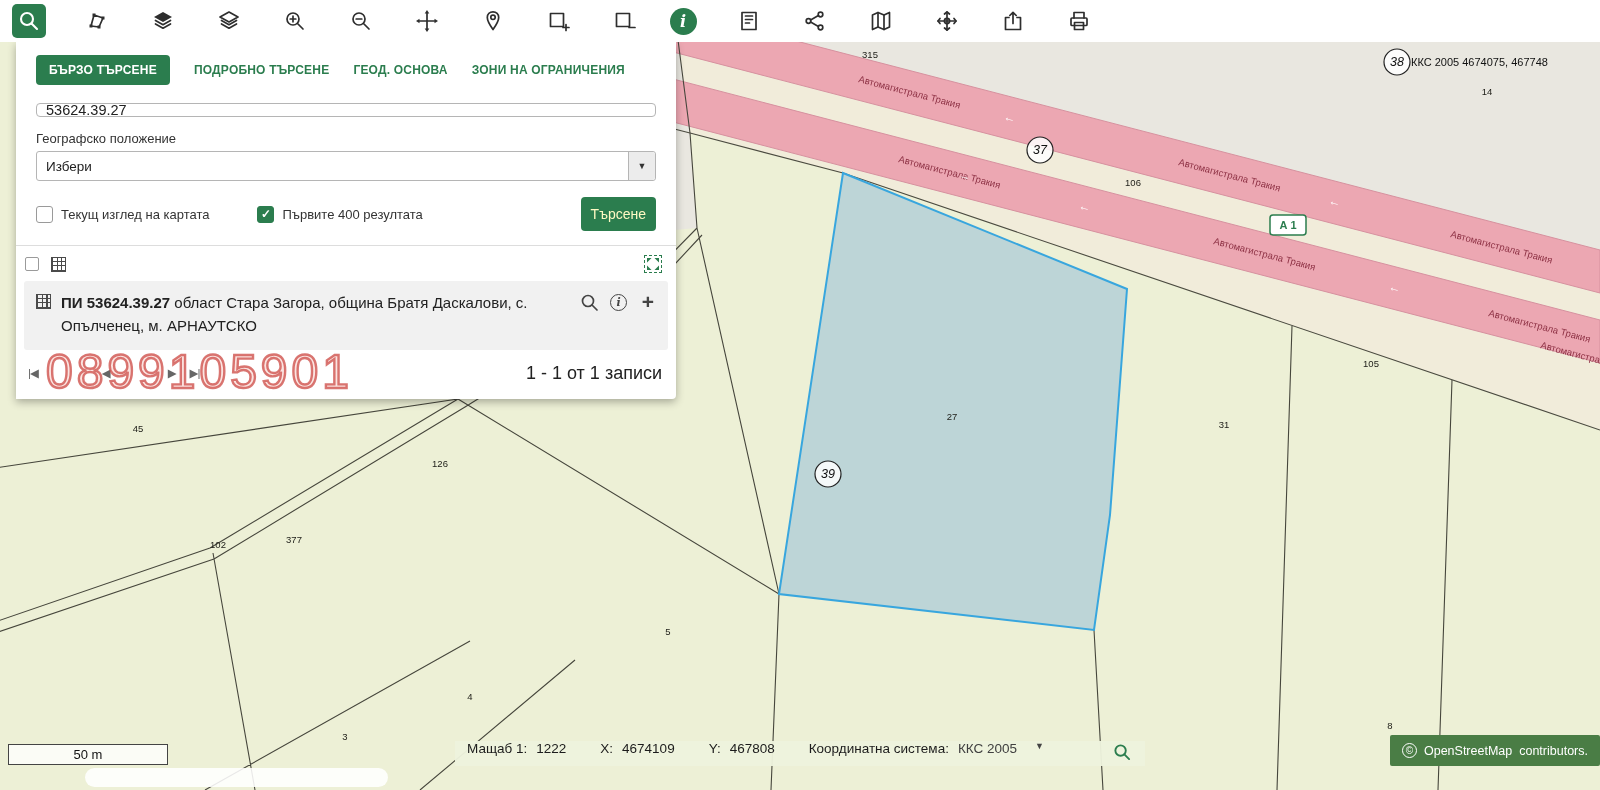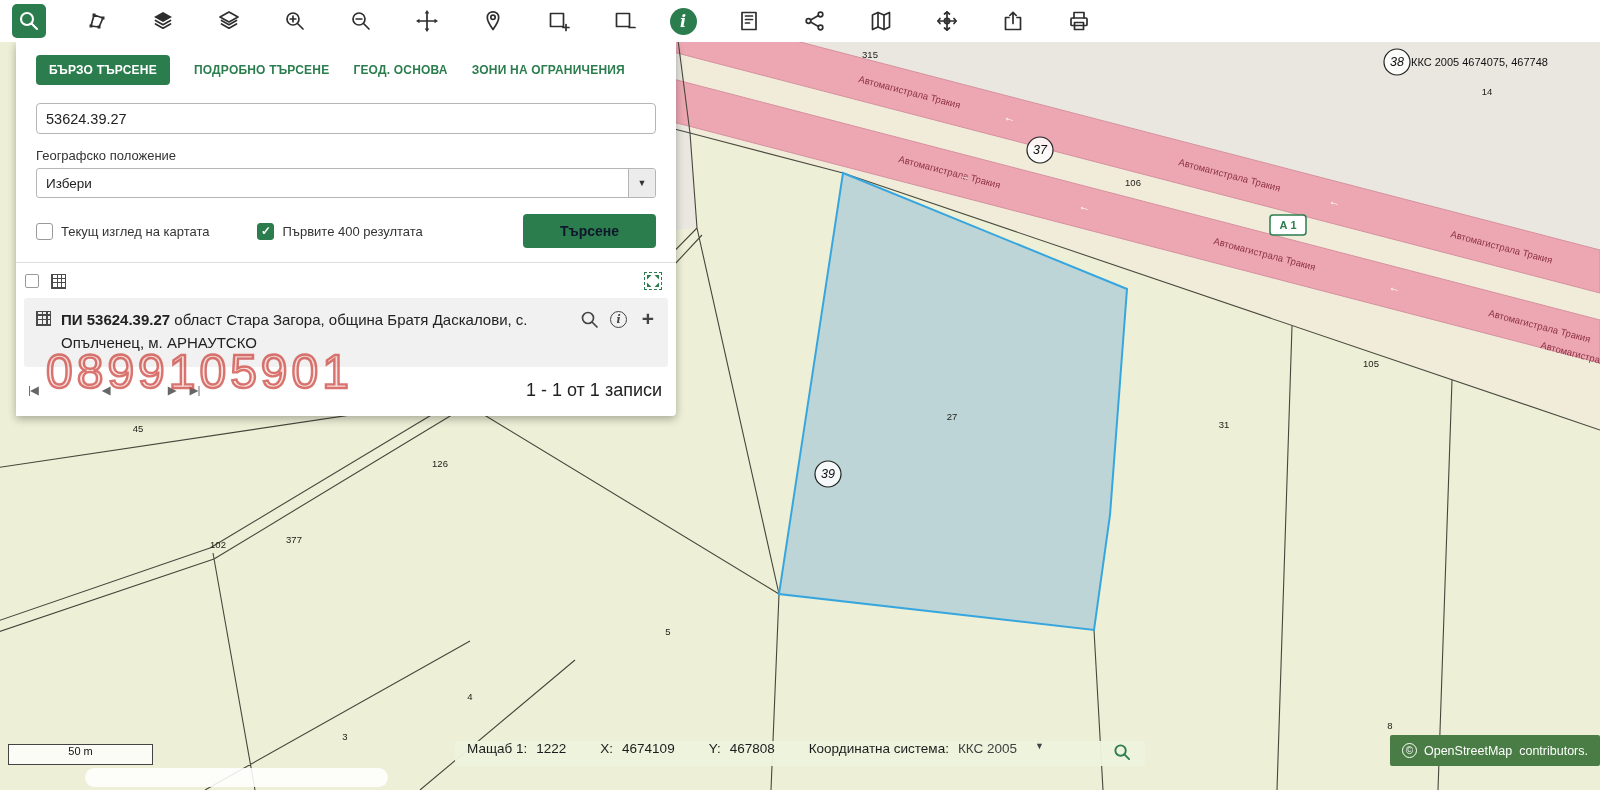--- a/index.html
+++ b/index.html
@@ -29,36 +29,36 @@
   .infodot{width:27px;height:27px;border-radius:50%;background:#2b7d4e;color:#fff;
            font-family:"DejaVu Serif",serif;font-style:italic;font-weight:bold;font-size:16px;
            display:flex;align-items:center;justify-content:center}
 
   
   .panel{position:absolute;top:42px;left:16px;width:660px;background:#fff;
          box-shadow:0 3px 9px rgba(0,0,0,.3);z-index:10;border-radius:0 0 4px 0}
   .tabs{display:flex;align-items:center;gap:24px;padding:13px 20px 10px}
   .tab{color:#2b7d4e;font-weight:bold;font-size:12px;letter-spacing:.2px;cursor:pointer;white-space:nowrap}
   .tab--active{background:#2b7d4e;color:#fff;padding:8px 13px;border-radius:4px}
-  .search-input{display:block;margin:8px 20px 0;width:calc(100% - 40px);height:31px;
+  .search-input{display:block;margin:8px 20px 0;width:calc(100% - 40px);height:14px;
                 border:1px solid #b5b5b5;border-radius:4px;padding:0 9px;font-size:14.5px;
                 font-family:inherit;color:#222;outline:none}
   .field-label{margin:14px 20px 5px;font-size:13px;color:#333}
   .select{margin:0 20px;height:30px;border:1px solid #b5b5b5;border-radius:3px;display:flex;
           align-items:center;justify-content:space-between;padding-left:9px;font-size:13.5px;color:#222;cursor:pointer}
   .select-arrow{width:27px;align-self:stretch;border-left:1px solid #b5b5b5;background:#ececec;
                 display:flex;align-items:center;justify-content:center;font-size:9px;color:#333;border-radius:0 3px 3px 0}
   .opt-row{display:flex;align-items:center;margin:16px 20px 14px;gap:8px}
   .cb{width:17px;height:17px;border:1px solid #9a9a9a;border-radius:3px;background:#fff;cursor:pointer;flex:none}
   .cb--checked{background:#2b7d4e;border-color:#2b7d4e;color:#fff;display:flex;align-items:center;
                justify-content:center;font-size:12px;font-weight:bold}
   .cb-label{font-size:13px;color:#333}
   .opt-gap{width:32px}
-  .btn-search{margin-left:auto;background:#2b7d4e;color:#0f172a;border:none;border-radius:4px;
-              font-weight:bold;font-size:14px;padding:9px 37px;font-family:inherit;cursor:pointer}
+  .btn-search{margin-left:auto;background:#2b7d4e;color:#fef9c3;border:none;border-radius:4px;
+              font-weight:normal;font-size:14px;padding:9px 10px;font-family:inherit;cursor:pointer}
   .divider{border-top:1px solid #ddd;margin-top:2px}
   .res-head{display:flex;align-items:center;gap:12px;padding:9px 14px 8px 9px}
   .cb--small{width:14px;height:14px;border-radius:2px}
   .grid-ico{width:15px;height:15px;border:1.6px solid #4a4a4a;flex:none;
      background:repeating-linear-gradient(0deg,#4a4a4a 0 1.3px,transparent 1.3px 4.6px),
                 repeating-linear-gradient(90deg,#4a4a4a 0 1.3px,transparent 1.3px 4.6px)}
   .expand-ico{margin-left:auto;width:18px;height:18px;border:1px dashed #2b7d4e;display:flex;
               align-items:center;justify-content:center;cursor:pointer}
   .res-card{margin:0 8px;background:#f1f1f1;border-radius:3px;padding:10px 10px 12px 12px;
             display:flex;gap:10px;align-items:flex-start}
@@ -75,23 +75,23 @@
   .pg--prev{margin-left:64px}
   .pg--next{margin-left:58px}
   .pg--last{margin-left:14px}
   .pg-summary{margin-left:auto;font-size:18px;color:#222}
 
   .watermark{position:absolute;left:46px;top:344px;z-index:40;font-size:48px;font-weight:normal;
              letter-spacing:4px;color:rgba(236,130,120,.22);
              -webkit-text-stroke:2.4px rgba(206,80,74,.78);pointer-events:none}
 
   
-  .scalebar{position:absolute;left:8px;bottom:25px;width:145px;height:21px;z-index:15;
+  .scalebar{position:absolute;left:8px;bottom:25px;width:160px;height:21px;z-index:15;
             background:rgba(255,255,255,.78);border:1px solid #444;display:flex;
-            justify-content:center;font-size:11px;color:#111}
+            align-items:center;justify-content:center;font-size:13px;color:#111}
   .blpill{position:absolute;left:85px;bottom:3px;width:303px;height:19px;border-radius:10px;
           background:rgba(255,255,255,.88);z-index:15}
   .statusbar{position:absolute;left:455px;bottom:24px;width:690px;height:25px;z-index:15;
              background:rgba(237,243,221,.96);display:flex;align-items:flex-start;
              padding:0 12px;font-size:13.5px;color:#1c1c1c}
   .sb-group{display:flex;gap:9px;margin-right:34px;white-space:nowrap}
   .crs{color:#404040;font-weight:normal}
   .dd{font-size:9px;color:#444;margin-left:9px}
   .sb-mag{margin-left:auto;width:22px;height:22px;display:flex;align-items:center;justify-content:center;cursor:pointer}
   .sb-mag svg{stroke:#2b7d4e;fill:none;stroke-width:2;stroke-linecap:round}

